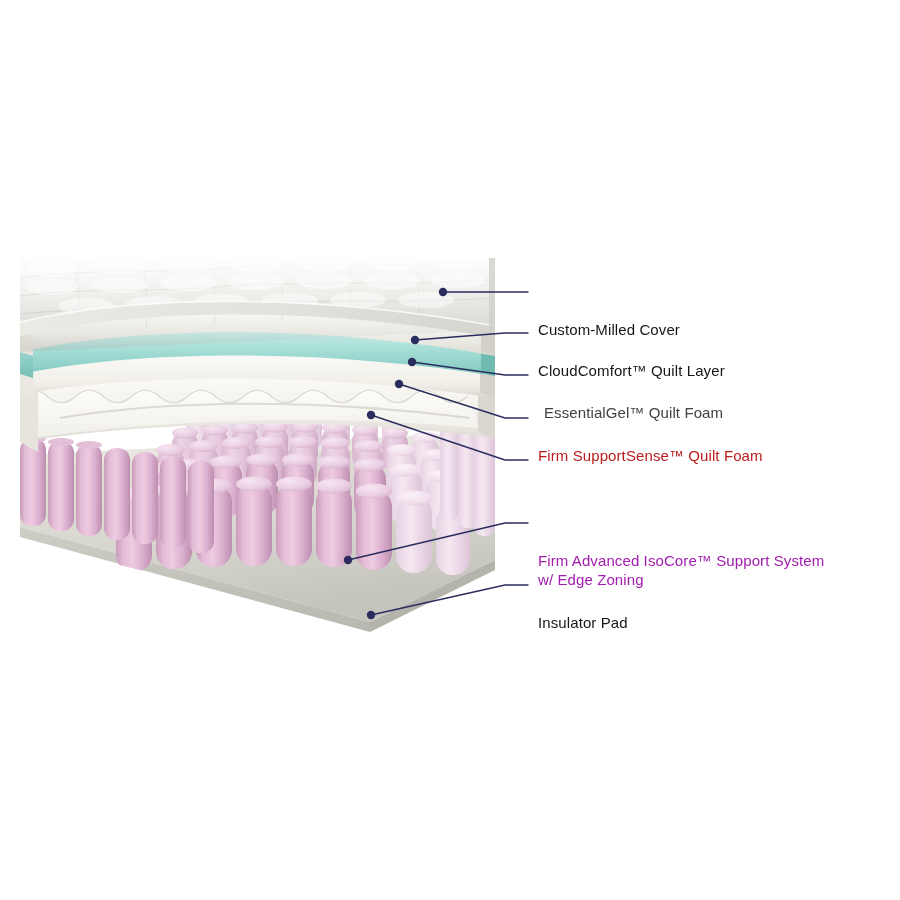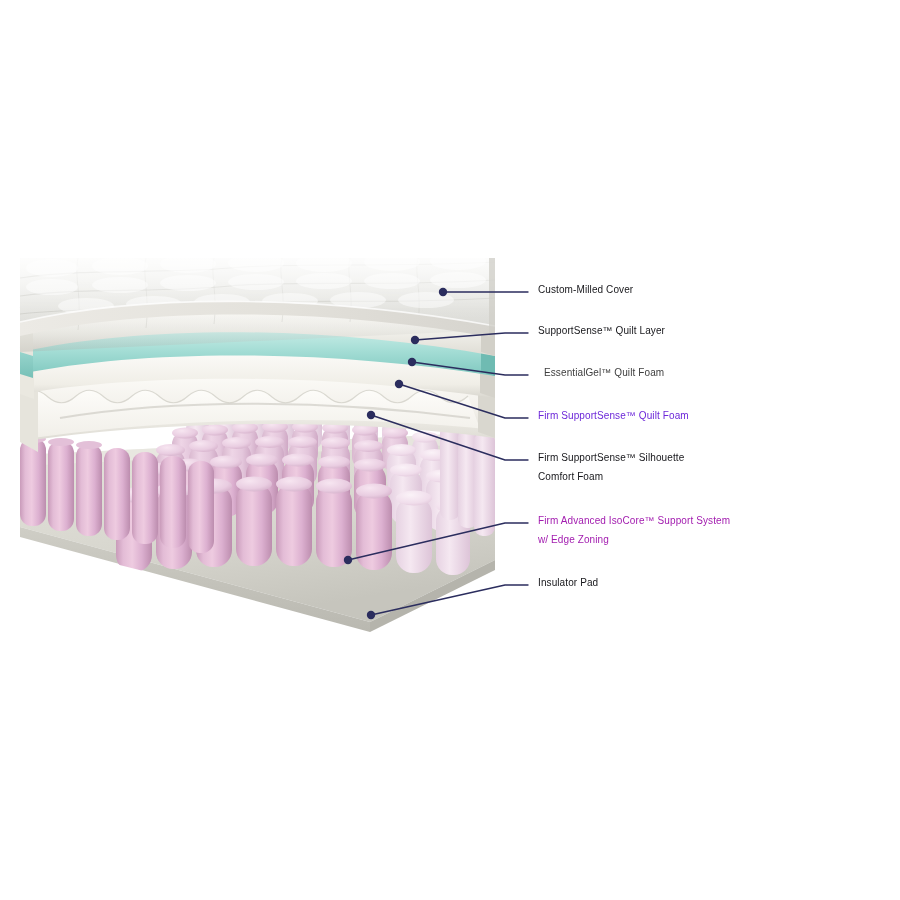--- a/index.html
+++ b/index.html
@@ -2,22 +2,22 @@
 <html><head>
 <meta charset="utf-8">
 <style>
   html,body{margin:0;padding:0;background:#ffffff;}
   body{width:900px;height:900px;position:relative;overflow:hidden;
        font-family:"Liberation Sans","DejaVu Sans",sans-serif;}
   #stage{position:absolute;inset:0;width:900px;height:900px;background:#ffffff;}
   svg#diagram{position:absolute;left:0;top:0;width:900px;height:900px;display:block;}
 
   .label-layer{position:absolute;left:0;top:0;width:900px;height:900px;pointer-events:none;}
-  .lbl{position:absolute;color:#16161a;font-size:10px;line-height:18.5px;
-       letter-spacing:.1px;white-space:pre-line;pointer-events:auto;}
+  .lbl{position:absolute;color:#16161a;font-size:15px;line-height:18.5px;
+       letter-spacing:.1px;white-space:pre-line;pointer-events:auto;margin-top:40px;}
 </style>
 </head>
 <body>
 
 <div id="stage">
 
   <svg id="diagram" viewBox="0 0 900 900">
     <defs>
 
       <linearGradient id="gCoverTop" x1="0" y1="0" x2="0.25" y2="1">
@@ -378,22 +378,20 @@
         <path d="M348,560 L505,523 L528,523" fill="none" stroke="#2b2d5e" stroke-width="1.4" stroke-linejoin="round" stroke-linecap="round"></path>
         <circle cx="348" cy="560" r="4.2" fill="#2b2d5e"></circle>
         <path d="M371,615 L505,585 L528,585" fill="none" stroke="#2b2d5e" stroke-width="1.4" stroke-linejoin="round" stroke-linecap="round"></path>
         <circle cx="371" cy="615" r="4.2" fill="#2b2d5e"></circle>
       </g>
 
   </svg>
 
   <div class="label-layer" id="labels">
       <div class="lbl" style="left: 538px; top: 281px; color: rgb(22, 22, 26);">Custom-Milled Cover</div>
-      <div class="lbl" style="left: 538px; top: 322px; color: rgb(22, 22, 26);">SupportSense™ Quilt Layer</div>
+      <div class="lbl" style="left: 538px; top: 322px; color: rgb(22, 22, 26);">CloudComfort™ Quilt Layer</div>
       <div class="lbl" style="left: 544px; top: 364px; color: #404040;">EssentialGel™ Quilt Foam</div>
-      <div class="lbl" style="left: 538px; top: 407px; color: #6d28d9;">Firm SupportSense™ Quilt Foam</div>
-      <div class="lbl" style="left: 538px; top: 449px; color: rgb(22, 22, 26);">Firm SupportSense™ Silhouette
-Comfort Foam</div>
+      <div class="lbl" style="left: 538px; top: 407px; color: #b91c1c;">Firm SupportSense™ Quilt Foam</div>
       <div class="lbl" style="left: 538px; top: 512px; color: #a21caf;">Firm Advanced IsoCore™ Support System
 w/ Edge Zoning</div>
       <div class="lbl" style="left: 538px; top: 574px; color: rgb(22, 22, 26); text-align: center;">Insulator Pad</div>
     </div>
 </div>
 
 </body></html>

